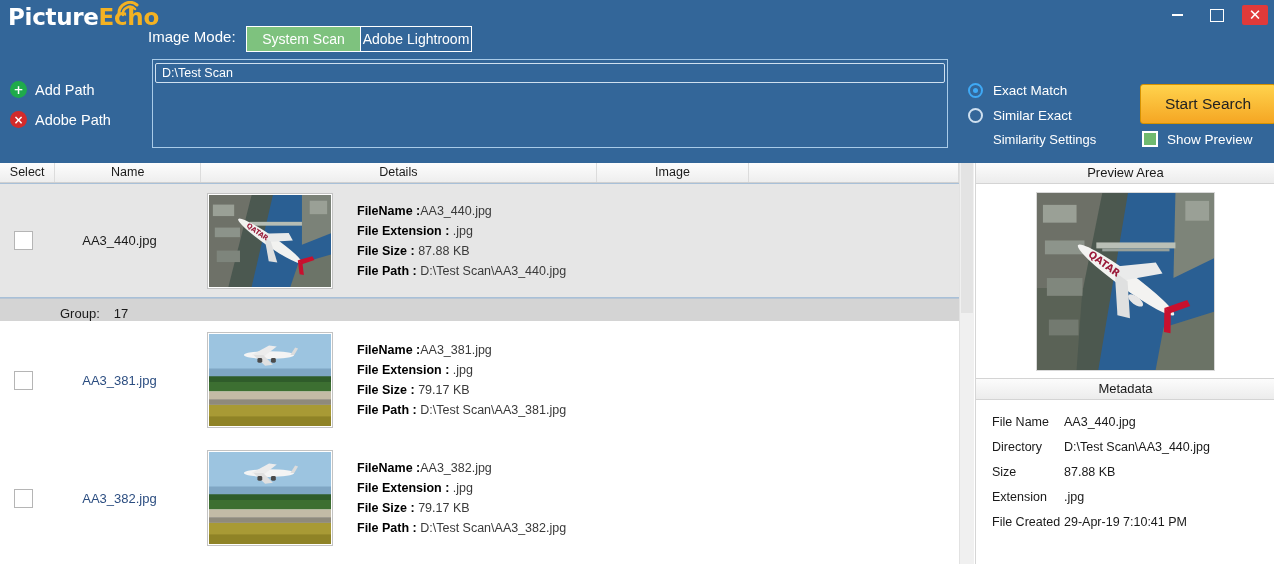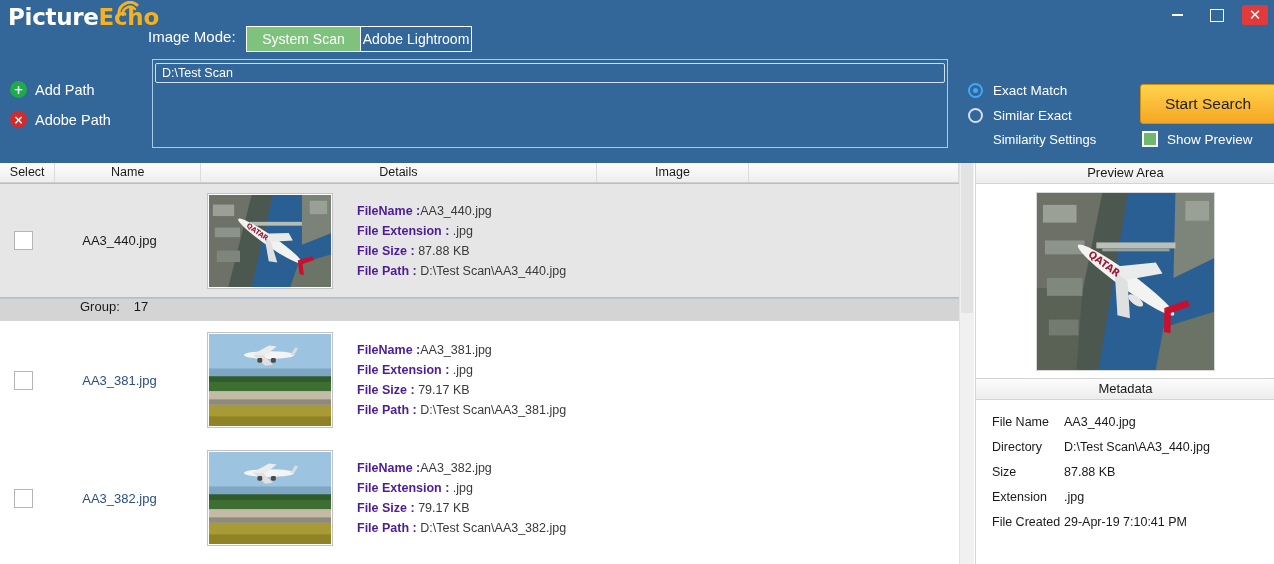--- a/index.html
+++ b/index.html
@@ -109,26 +109,26 @@
   .cell-select{width:46px;display:flex;justify-content:center;align-items:center;}
   .rowcheck{width:19px;height:19px;background:#ffffff;border:1px solid #b5b5b5;box-sizing:border-box;cursor:pointer;}
   .cell-name{width:147px;text-align:center;font-size:13px;}
   .cell-name.link{color:#2b4d80;}
   .cell-name.dark{color:#1a1a1a;}
   .cell-image{width:154px;display:flex;justify-content:center;align-items:center;}
   .thumb{width:126px;height:96px;border:1px solid #c3c3c3;background:#ffffff;padding:1px;box-sizing:border-box;}
   .thumb svg{display:block;width:100%;height:100%;}
   .cell-details{flex:1;padding-left:10px;font-size:12.5px;color:#1a1a1a;}
   .dline{line-height:20px;white-space:nowrap;}
-  .dline b{font-weight:bold;color:#4c1d95;}
+  .dline b{font-weight:bold;color:#000000;}
   .dline span{color:#3a3a3a;}
 
   .grouprow{
-    height:22px;display:flex;align-items:flex-start;background:#d4d4d4;
-    border-top:1px solid #b9c6d4;font-size:13px;color:#1a1a1a;padding-left:80px;
+    height:22px;display:flex;align-items:flex-end;background:#d4d4d4;
+    border-top:1px solid #b9c6d4;font-size:13px;color:#1a1a1a;padding-left:60px;
   }
   .grouprow .gcount{margin-left:14px;}
 
   
   .vscroll{position:absolute;left:959px;top:163px;width:14px;height:401px;background:#f0f0f0;border-left:1px solid #e2e2e2;}
   .vscroll .thumbbar{position:absolute;left:1px;top:0px;width:12px;height:150px;background:#e3e3e3;}
 
   
   .rightpane{position:absolute;left:975px;top:163px;width:299px;height:401px;background:#ffffff;border-left:1px solid #d6d6d6;}
   .panehead{

